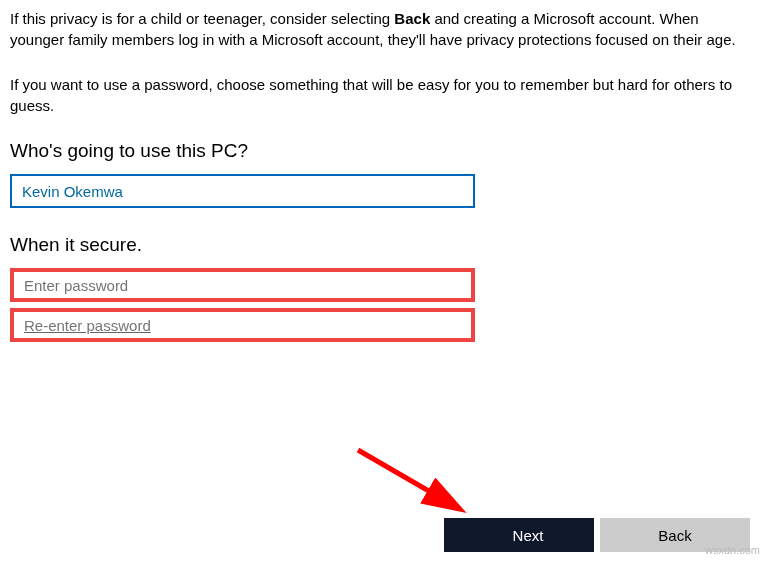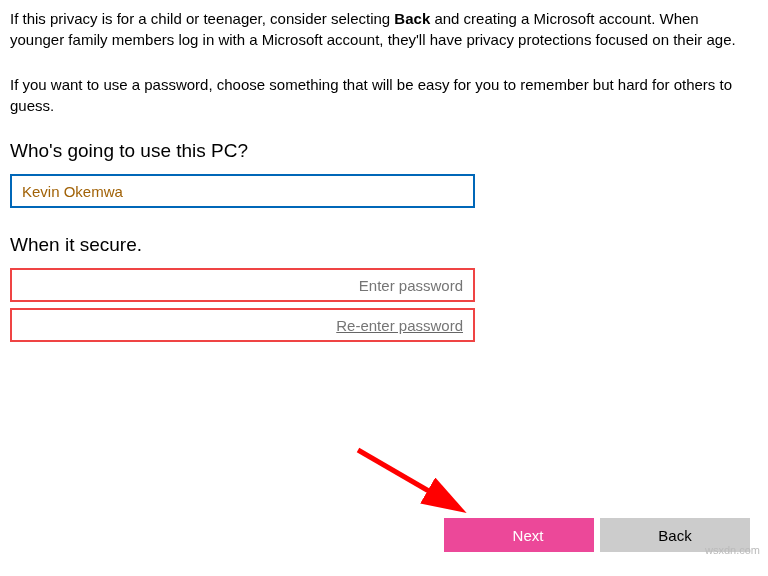--- a/index.html
+++ b/index.html
@@ -28,45 +28,44 @@
       width: 465px;
       height: 34px;
       padding: 6px 10px;
       font-size: 15px;
       font-family: inherit;
       outline: none;
       background: #fff;
     }
     .field-focused {
       border: 2px solid #0067b8;
-      color: #a16207;
+      color: #0369a1;
     }
     .field-normal {
-      border: 2px solid #ef4444;
+      border: 4px solid #ef4444;
       color: #666;
-      text-align: right;
     }
     .gap { height: 18px; }
     .field-stack .field-normal + .field-normal { margin-top: 6px; text-decoration: underline; }
     .button-row {
       position: absolute;
       right: 18px;
       bottom: 24px;
       display: flex;
       gap: 6px;
     }
     .btn {
       width: 150px;
       height: 34px;
       border: none;
       font-size: 15px;
       font-family: inherit;
       cursor: pointer;
     }
-    .btn-primary { background: #ec4899; color: #fff; padding-left: 18px; }
+    .btn-primary { background: #0f172a; color: #fff; padding-left: 18px; }
     .btn-secondary { background: #cccccc; color: #000; }
     .arrow {
       position: absolute;
       left: 350px;
       top: 442px;
       pointer-events: none;
     }
     .watermark {
       position: absolute;
       right: 8px;

